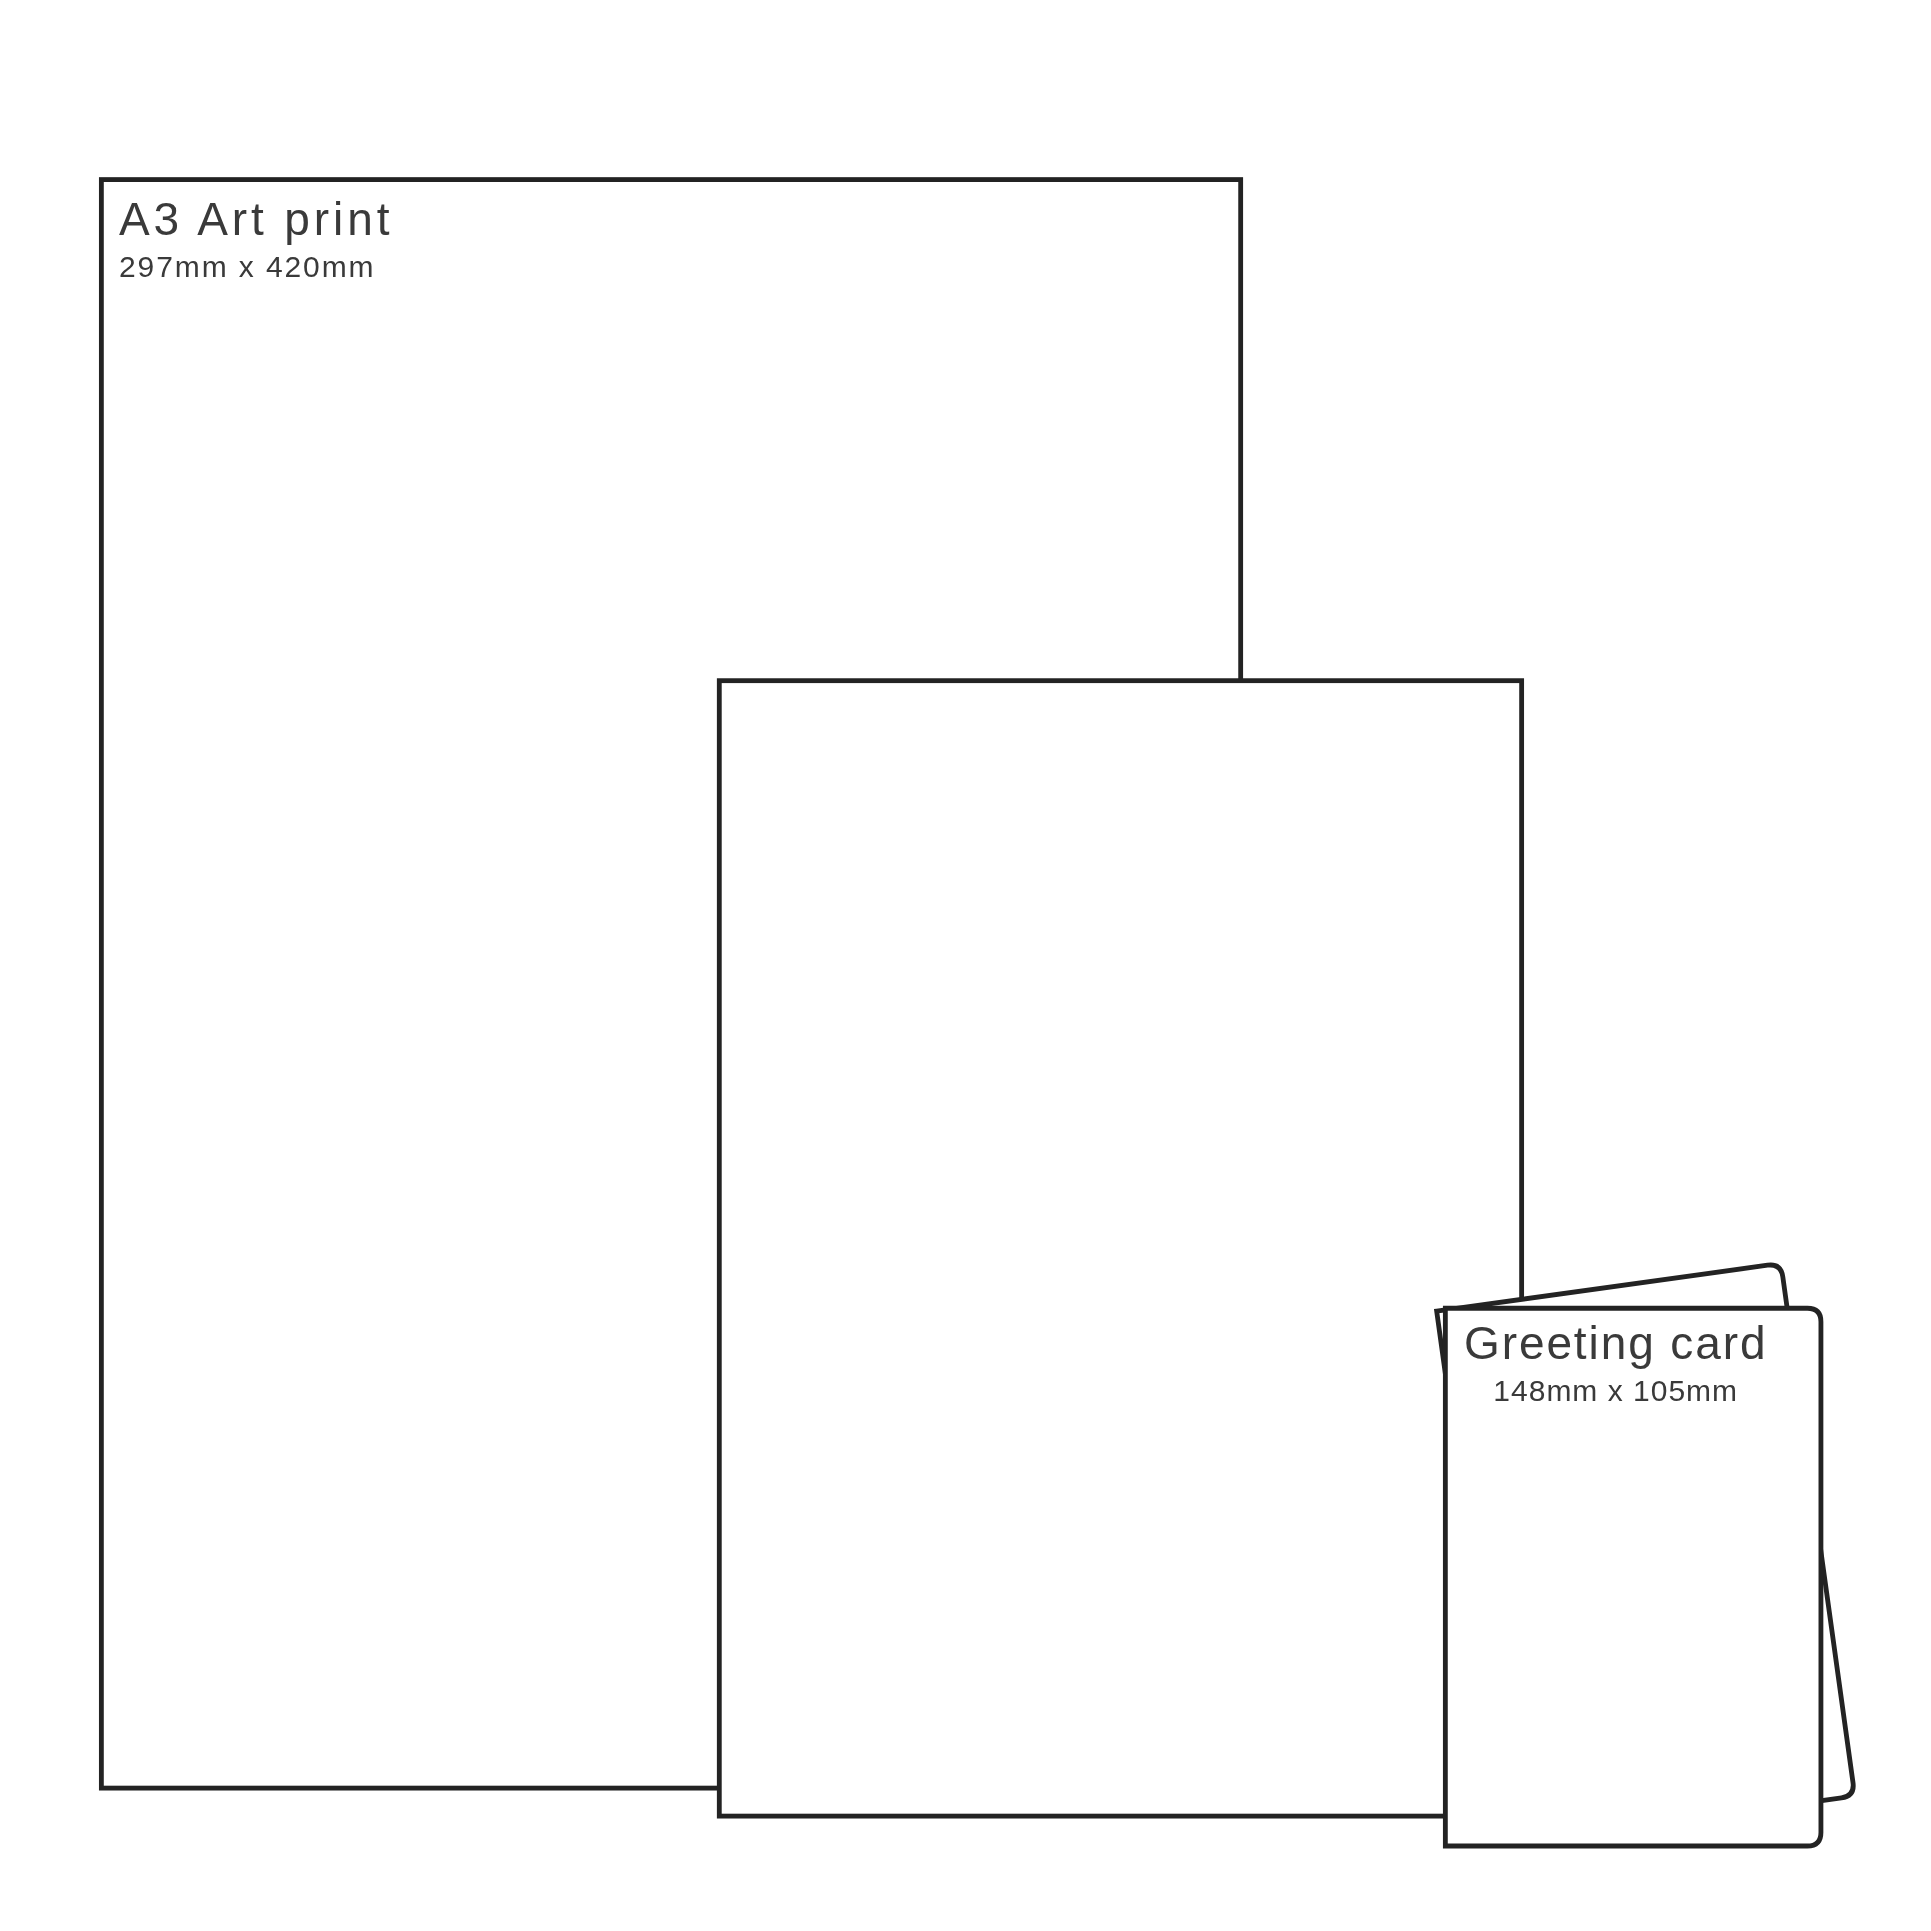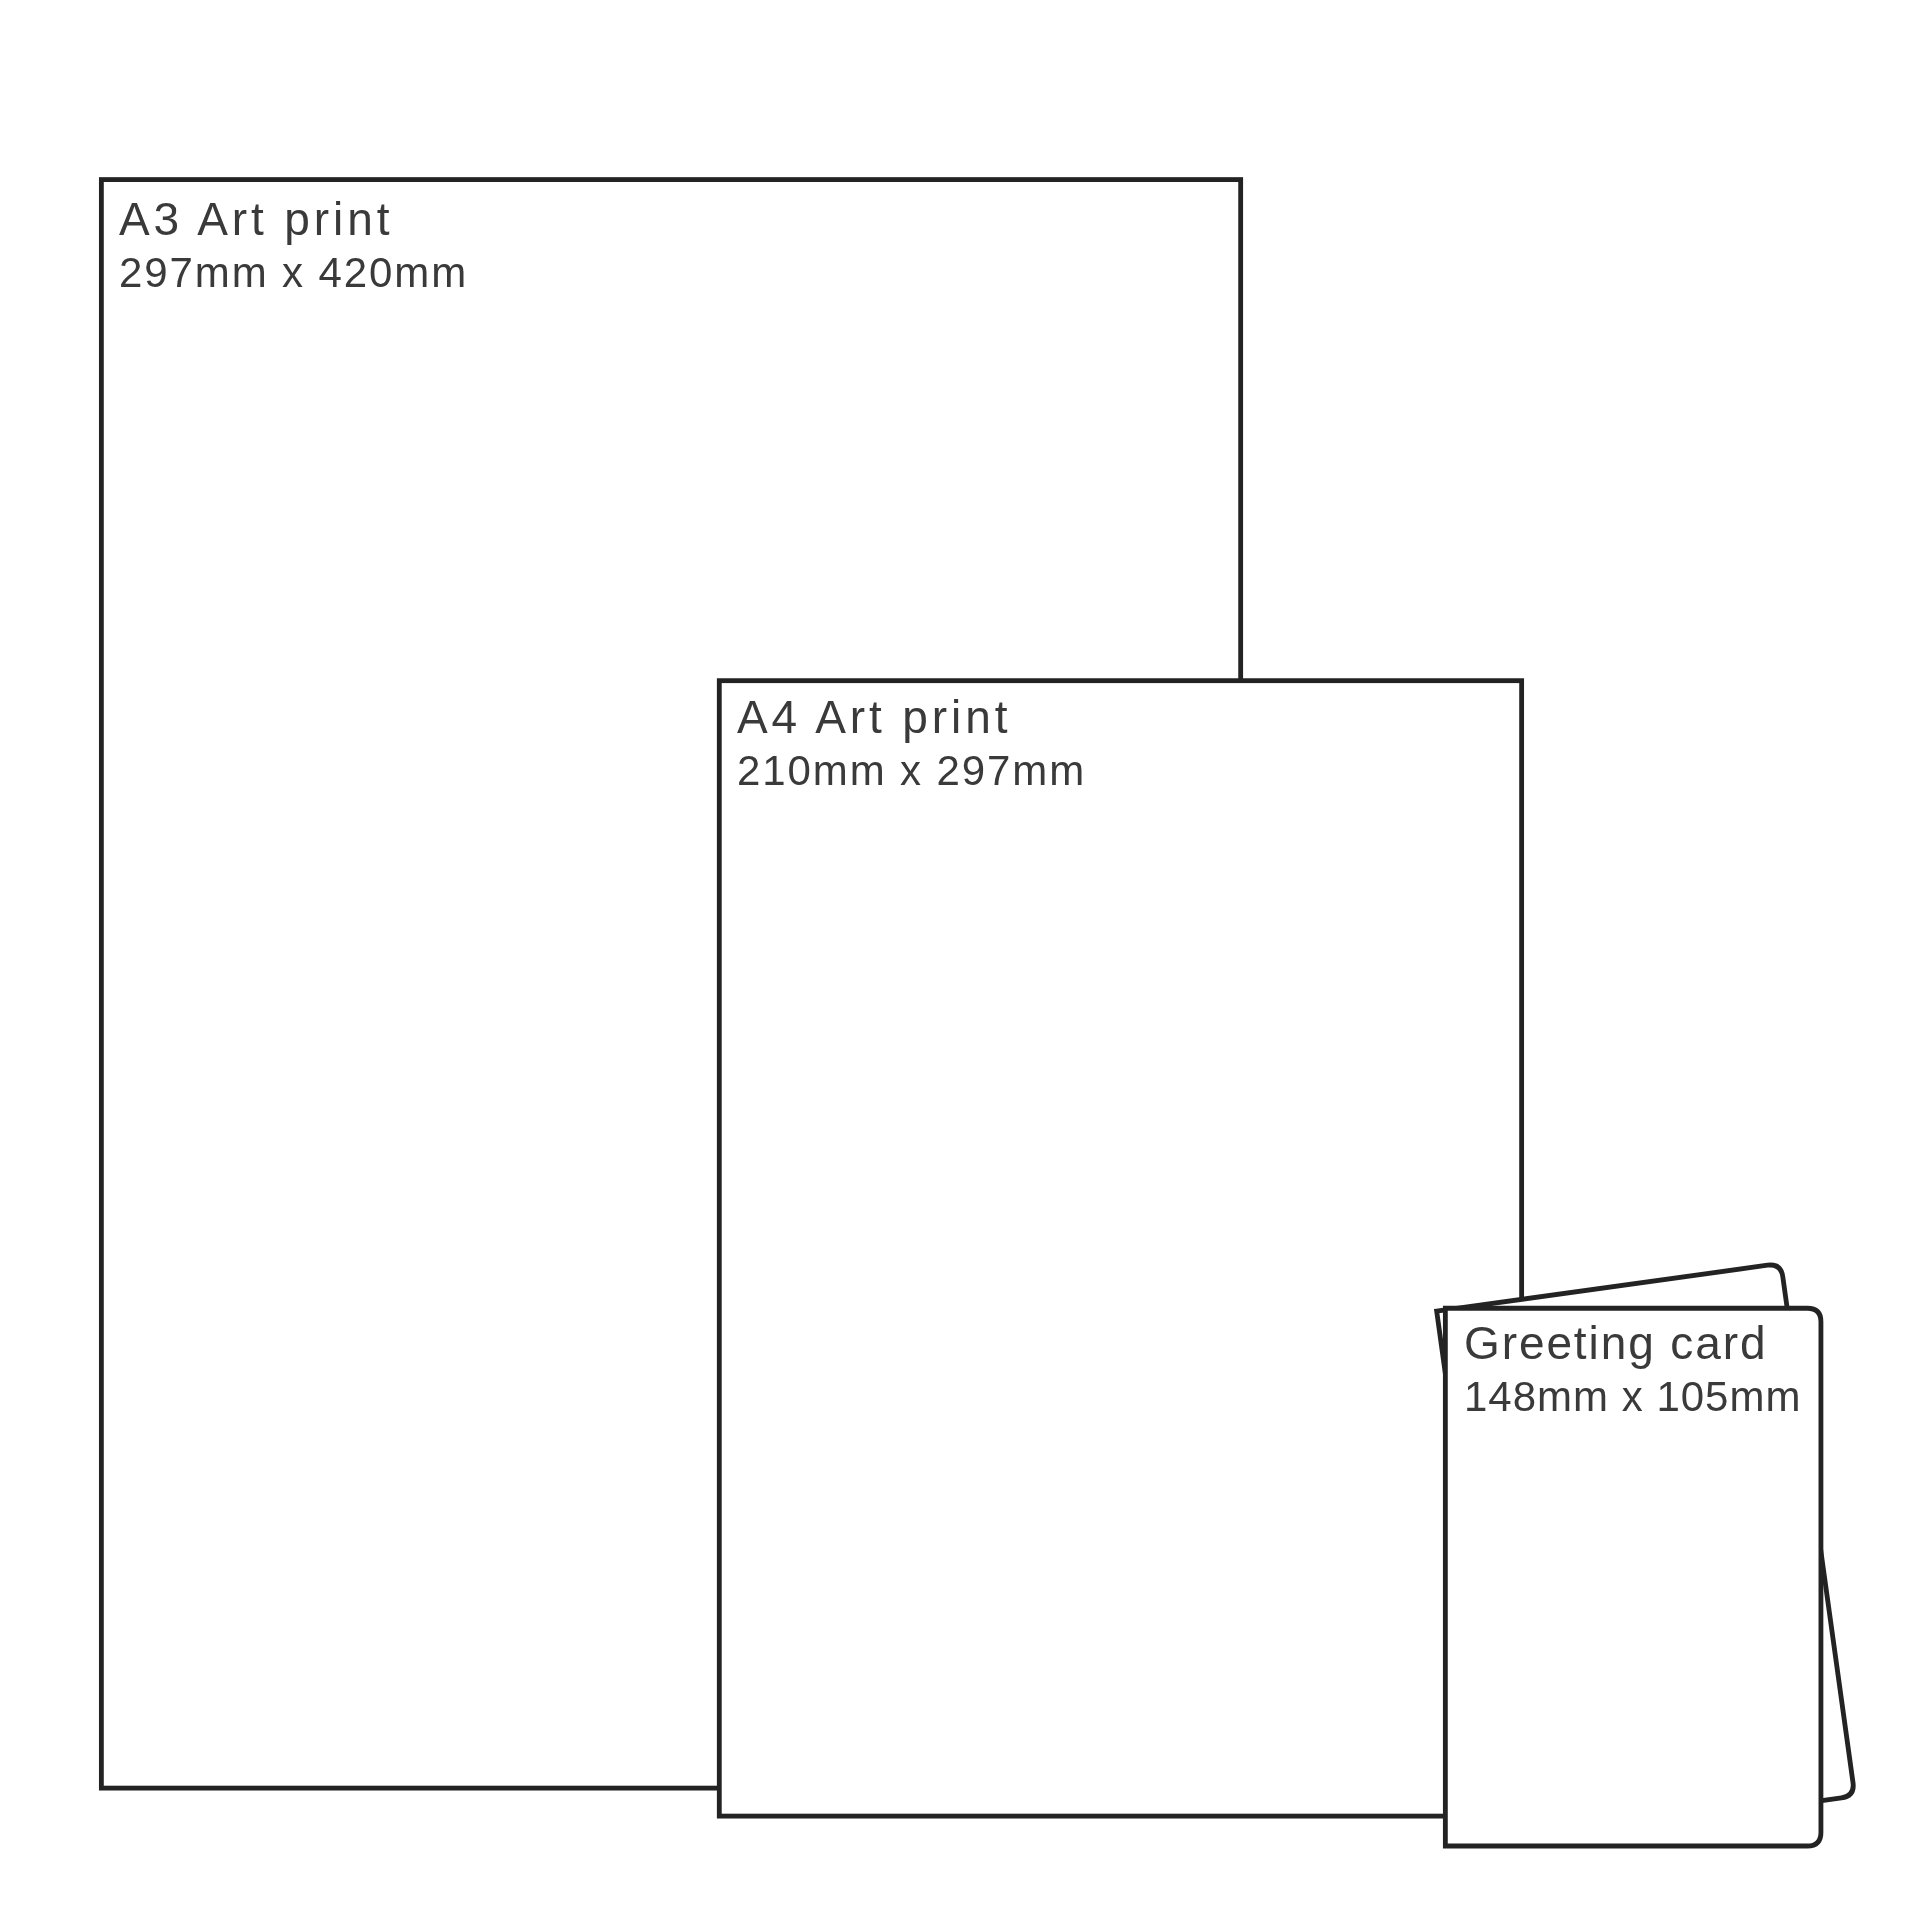--- a/index.html
+++ b/index.html
@@ -38,21 +38,21 @@
     color:var(--text);
     white-space:nowrap;
     font-weight:300;
   }
   .label .title{
     font-size:46px;
     line-height:1.0;
     letter-spacing:3.9px;
   }
   .label .dims{
-    font-size:42px;
+    font-size:30px;
     line-height:1.0;
     letter-spacing:1.9px;
     margin-top:9.7px;
   }
   .label.tight .title{ letter-spacing:1.9px; }
   .label.tight .dims{ letter-spacing:1px;text-align:center; }
 
   .label-a3{ left:119px; top:196px; }
   .label-a4{ left:737px; top:694px; }
   .label-card{ left:1464px; top:1320px; }
@@ -71,24 +71,20 @@
     <path class="paper" d="M 1488 1358 H 1834 Q 1848 1358 1848 1372 V 1901 Q 1848 1915 1834 1915 H 1488 Z" transform="rotate(-7.9 1488 1358)"></path>
 
     <path class="paper" d="M 1497 1355 H 1872 Q 1886 1355 1886 1369 V 1898 Q 1886 1912 1872 1912 H 1497 Z"></path>
   </svg>
 
   <div class="label label-a3">
     <div class="title">A3 Art print</div>
     <div class="dims">297mm x 420mm</div>
   </div>
 
-  <div class="label label-a4">
-    <div class="title">A4 Art print</div>
-    <div class="dims">210mm x 297mm</div>
-  </div>
 
   <div class="label label-card tight">
     <div class="title">Greeting card</div>
     <div class="dims">148mm x 105mm</div>
   </div>
 
 </div>
 
 
 </body></html>

